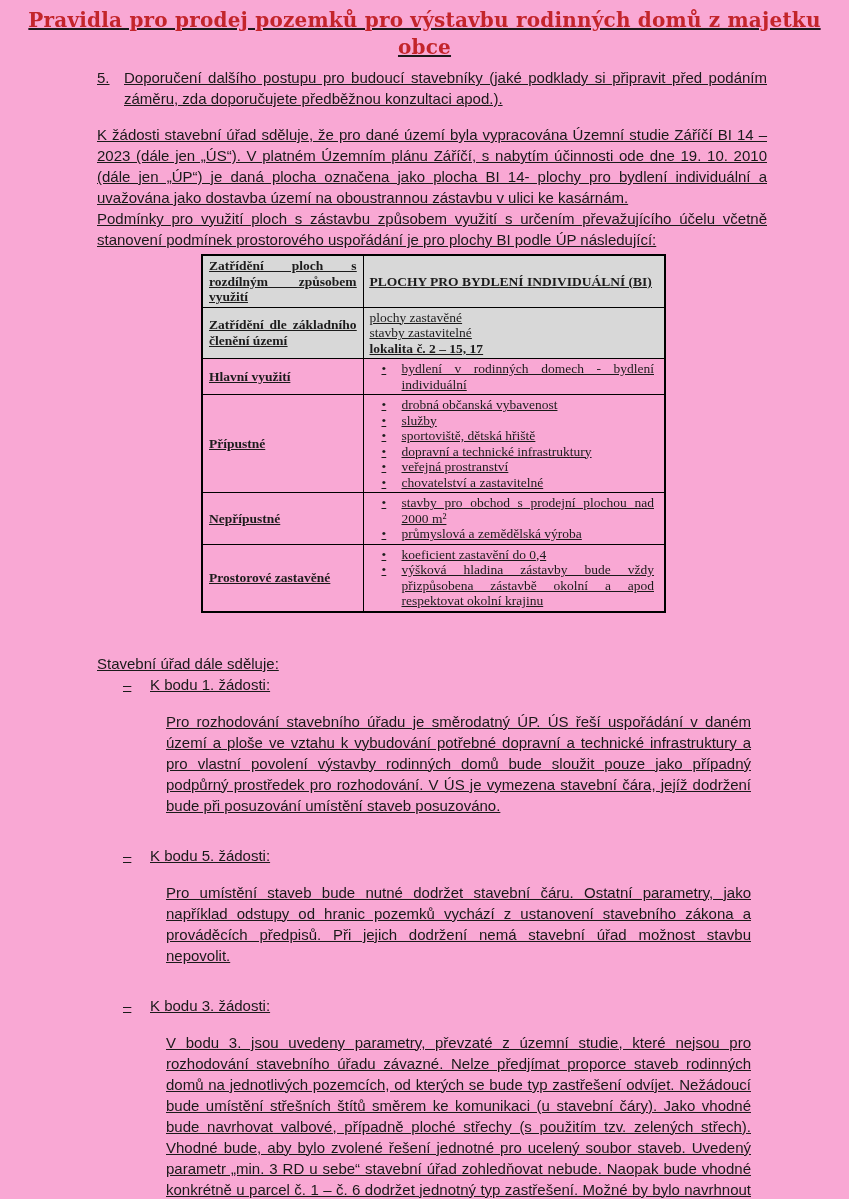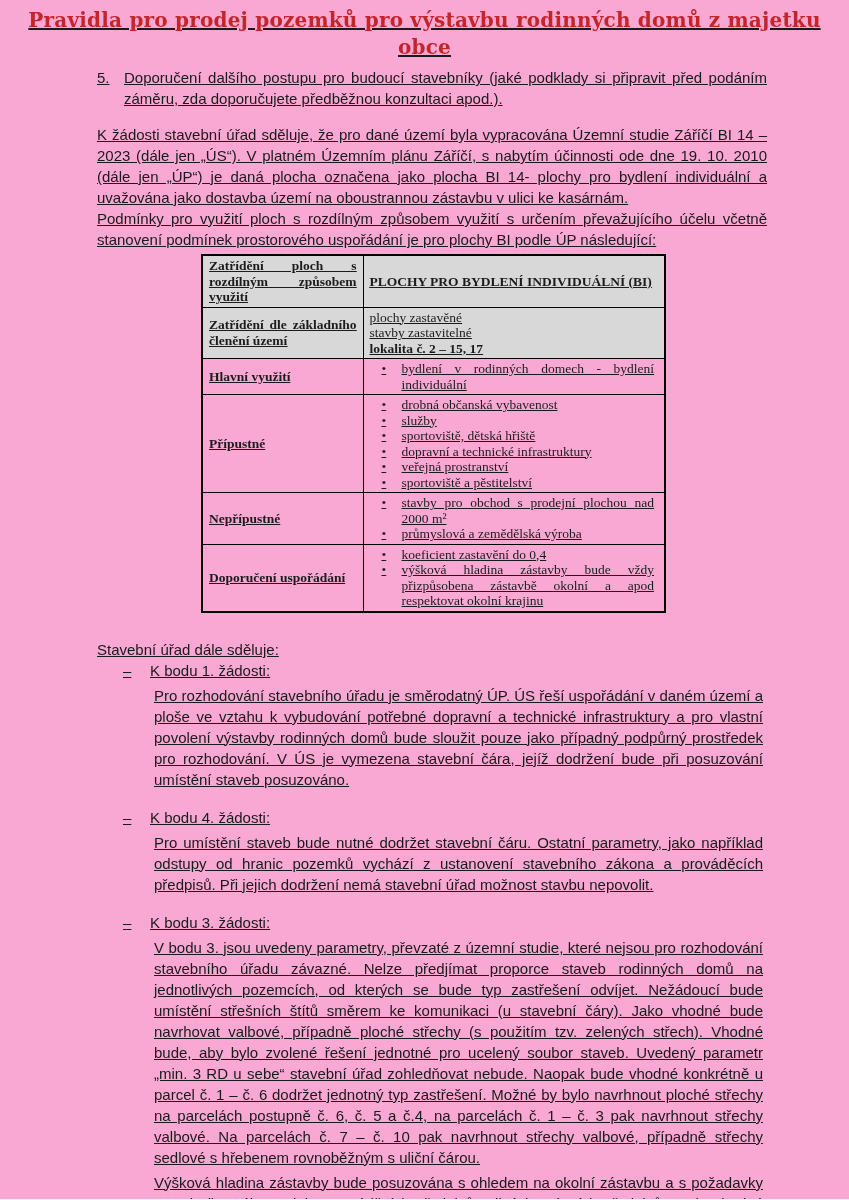--- a/index.html
+++ b/index.html
@@ -59,44 +59,44 @@
   td.val-lines div { text-decoration: none; }
   .b { font-weight: 700; }
   td.vlab-bottom { vertical-align: bottom; padding-bottom: 3px; }
   td.vlab-top { vertical-align: top; padding-top: 15px; }
   td.val { vertical-align: top; padding: 3px 4px 3px 0; }
   .bi { display: flex; }
   .bu { flex: none; width: 20px; margin-left: 12px; text-align: left; }
   .bt { flex: 1; text-align: justify; padding-right: 4px; }
   .r5pad { min-height: 36px; }
   
-  .sect-head { margin-top: 26px; }
+  .sect-head { margin-top: 40px; }
   .point { display: flex; margin-top: 0; margin-bottom: 13px; }
   .point .dash { flex: none; width: 27px; margin-left: 26px; }
   .point .pbody { flex: 1; }
-  .point .ptext { text-align: justify; margin: 4px; }
+  .point .ptext { text-align: justify; margin: 16px; }
 </style>
 </head>
 <body>
 
 <div class="page">
 
   <div class="doc-title">
     <div>Pravidla pro prodej pozemků pro výstavbu rodinných domů z majetku obce</div>
   </div>
 
   <div class="content">
 
     <div class="num-item">
       <span class="num">5.</span>
       <span class="itxt">Doporučení dalšího postupu pro budoucí stavebníky (jaké podklady si připravit před podáním záměru, zda doporučujete předběžnou konzultaci apod.).</span>
     </div>
 
     <p class="para j intro-1">K žádosti stavební úřad sděluje, že pro dané území byla vypracována Územní studie Záříčí BI 14 – 2023 (dále jen „ÚS“). V platném Územním plánu Záříčí, s nabytím účinnosti ode dne 19. 10. 2010 (dále jen „ÚP“) je daná plocha označena jako plocha BI 14- plochy pro bydlení individuální a uvažována jako dostavba území na oboustrannou zástavbu v ulici ke kasárnám.</p>
-    <p class="para j">Podmínky pro využití ploch s rozdílným způsobem využití s určením převažujícího účelu včetně stanovení podmínek prostorového uspořádání je pro plochy BI podle ÚP následující:</p>
+    <p class="para j">Podmínky pro využití ploch s zástavbu způsobem využití s určením převažujícího účelu včetně stanovení podmínek prostorového uspořádání je pro plochy BI podle ÚP následující:</p>
 
     <table class="zoning">
       <tbody>
           <tr>
         <td class="lbl hdr">Zatřídění ploch s rozdílným způsobem využití</td>
         <td class="hdr hdr-right">PLOCHY PRO BYDLENÍ INDIVIDUÁLNÍ (BI)</td>
       </tr>
       <tr>
         <td class="lbl hdr">Zatřídění dle základního členění území</td>
         <td class="val-lines">
@@ -132,41 +132,41 @@
           <div class="bi">
             <span class="bu">•</span>
             <span class="bt">dopravní a technické infrastruktury</span>
           </div>
           <div class="bi">
             <span class="bu">•</span>
             <span class="bt">veřejná prostranství</span>
           </div>
           <div class="bi">
             <span class="bu">•</span>
-            <span class="bt">sportoviště a pěstitelství</span>
+            <span class="bt">chovatelství a zastavitelné</span>
           </div>
         </td>
       </tr>
       <tr>
         <td class="lbl">Nepřípustné</td>
         <td class="val">
           <div class="r5pad">
             <div class="bi">
               <span class="bu">•</span>
               <span class="bt">stavby pro obchod s prodejní plochou nad 2000 m²</span>
             </div>
             <div class="bi">
               <span class="bu">•</span>
               <span class="bt">průmyslová a zemědělská výroba</span>
             </div>
           </div>
         </td>
       </tr>
       <tr>
-        <td class="lbl">Doporučení uspořádání</td>
+        <td class="lbl">Prostorové zastavěné</td>
         <td class="val">
           <div class="bi">
             <span class="bu">•</span>
             <span class="bt">koeficient zastavění do 0,4</span>
           </div>
           <div class="bi">
             <span class="bu">•</span>
             <span class="bt">výšková hladina zástavby bude vždy přizpůsobena zástavbě okolní a apod respektovat okolní krajinu</span>
           </div>
         </td>
@@ -180,21 +180,21 @@
       <div class="dash">–</div>
       <div class="pbody">
         <div class="plabel">K bodu 1. žádosti:</div>
         <p class="ptext">Pro rozhodování stavebního úřadu je směrodatný ÚP. ÚS řeší uspořádání v daném území a ploše ve vztahu k vybudování potřebné dopravní a technické infrastruktury a pro vlastní povolení výstavby rodinných domů bude sloužit pouze jako případný podpůrný prostředek pro rozhodování. V ÚS je vymezena stavební čára, jejíž dodržení bude při posuzování umístění staveb posuzováno.</p>
       </div>
     </div>
 
     <div class="point">
       <div class="dash">–</div>
       <div class="pbody">
-        <div class="plabel">K bodu 4. žádosti:</div>
+        <div class="plabel">K bodu 5. žádosti:</div>
         <p class="ptext">Pro umístění staveb bude nutné dodržet stavební čáru. Ostatní parametry, jako například odstupy od hranic pozemků vychází z ustanovení stavebního zákona a prováděcích předpisů. Při jejich dodržení nemá stavební úřad možnost stavbu nepovolit.</p>
       </div>
     </div>
 
     <div class="point">
       <div class="dash">–</div>
       <div class="pbody">
         <div class="plabel">K bodu 3. žádosti:</div>
         <p class="ptext">V bodu 3. jsou uvedeny parametry, převzaté z územní studie, které nejsou pro rozhodování stavebního úřadu závazné. Nelze předjímat proporce staveb rodinných domů na jednotlivých pozemcích, od kterých se bude typ zastřešení odvíjet. Nežádoucí bude umístění střešních štítů směrem ke komunikaci (u stavební čáry). Jako vhodné bude navrhovat valbové, případně ploché střechy (s použitím tzv. zelených střech). Vhodné bude, aby bylo zvolené řešení jednotné pro ucelený soubor staveb. Uvedený parametr „min. 3 RD u sebe“ stavební úřad zohledňovat nebude. Naopak bude vhodné konkrétně u parcel č. 1 – č. 6 dodržet jednotný typ zastřešení. Možné by bylo navrhnout ploché střechy na parcelách postupně č. 6, č. 5 a č.4, na parcelách č. 1 – č. 3 pak navrhnout střechy valbové. Na parcelách č. 7 – č. 10 pak navrhnout střechy valbové, případně střechy sedlové s hřebenem rovnoběžným s uliční čárou.</p>
         <p class="ptext">Výšková hladina zástavby bude posuzována s ohledem na okolní zástavbu a s požadavky stavebního zákona, jeho prováděcích předpisů a jiných právních předpisů. Bude vhodné navrhovat stavby nejvýše o jednom nadzemním podlaží s podkrovím.</p>

